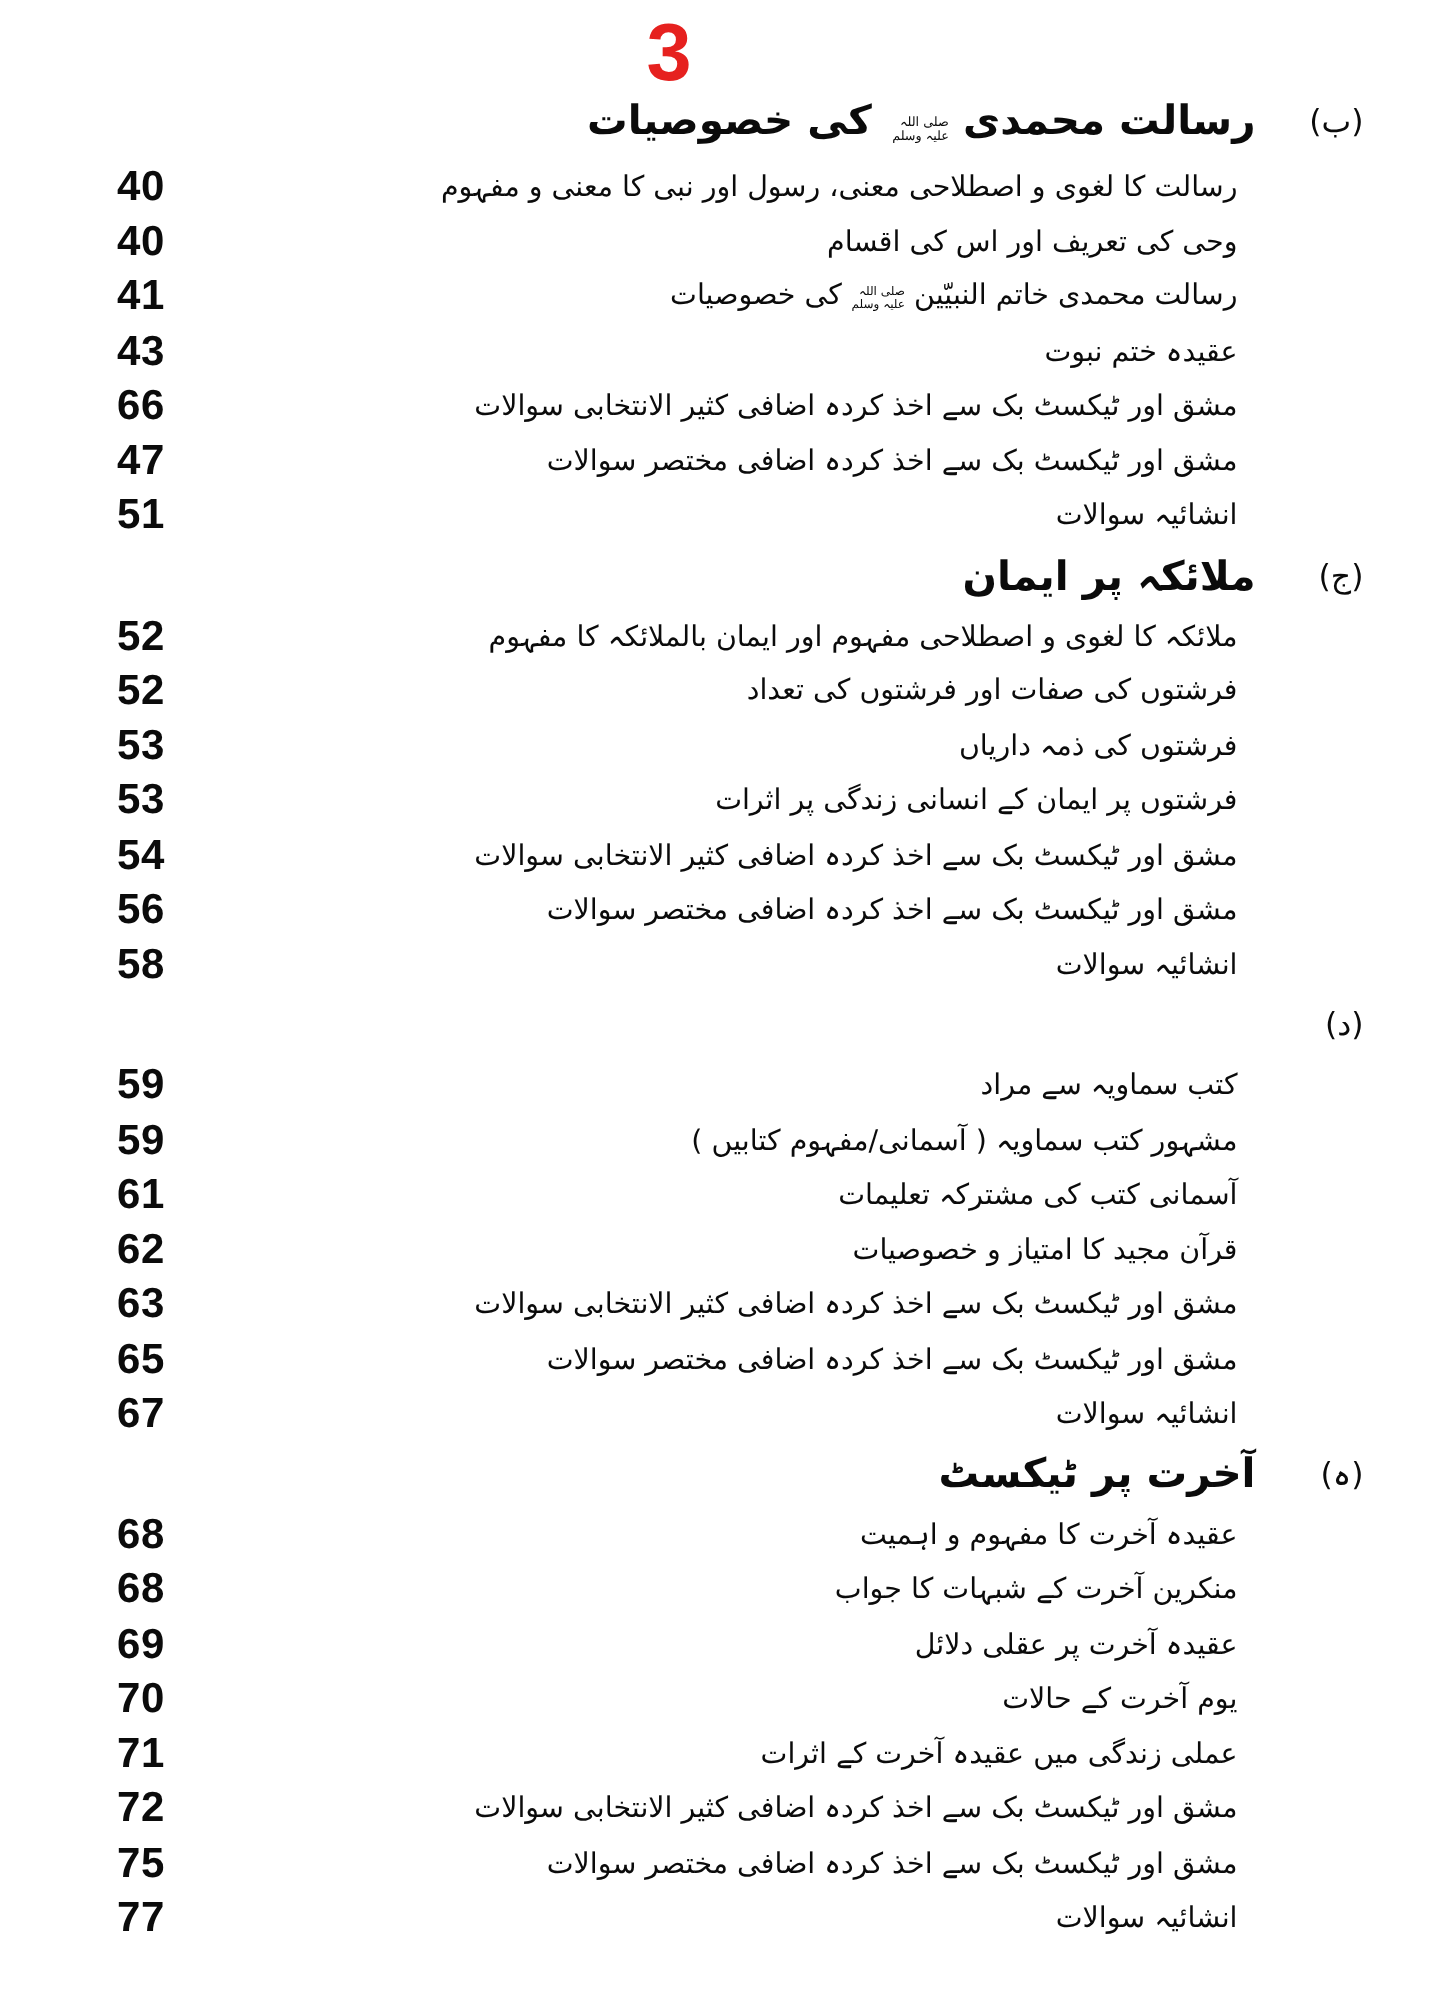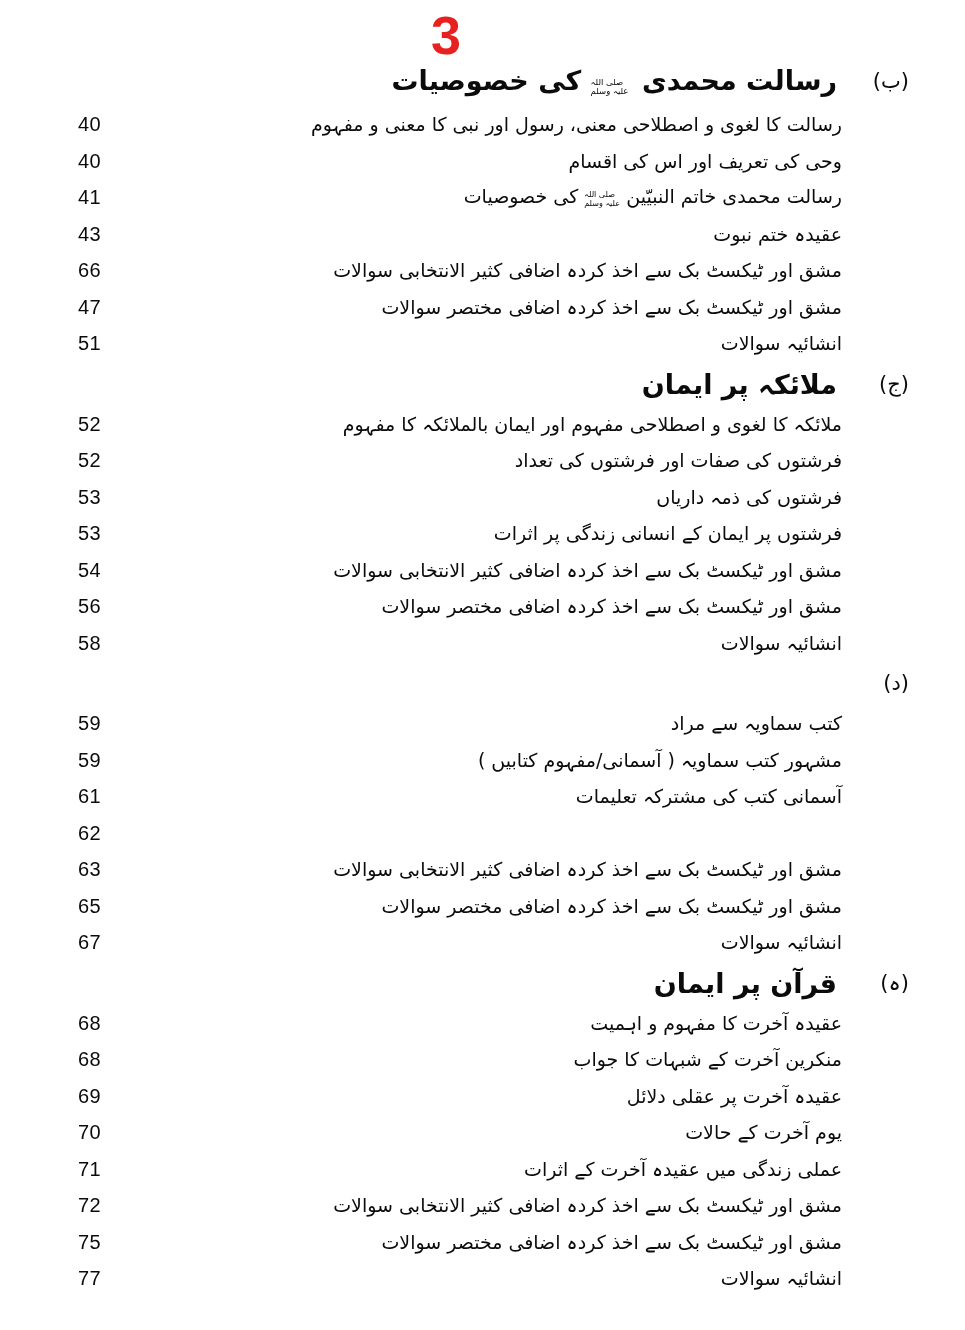--- a/index.html
+++ b/index.html
@@ -60,40 +60,40 @@
   .row {
     position: relative;
     height: 36.5px;
   }
   .row .num {
     position: absolute;
     left: 78px;
     top: 50%;
     transform: translateY(-50%);
     font-family: "Liberation Sans", sans-serif;
-    font-size: 20px;
-    font-weight: normal;
+    font-size: 28px;
+    font-weight: bold;
     letter-spacing: 0.5px;
   }
   .row .rtitle {
     position: absolute;
-    right: 123px;
+    right: 140px;
     top: 50%;
     transform: translateY(-50%);
     font-size: 19px;
     direction: rtl;
     white-space: nowrap;
   }
   .hon {
     display: inline-block;
     width: 42px;
     font-size: 8.5px;
     font-weight: normal;
     line-height: 1.1;
-    text-align: left;
+    text-align: right;
     vertical-align: -4px;
     white-space: normal;
   }
   .row .hon {
     width: 36px;
     font-size: 8px;
     vertical-align: -3px;
   }
 </style>
 </head>
@@ -190,36 +190,37 @@
   <div class="row">
     <span class="num">59</span>
     <span class="rtitle">مشہور کتب سماویہ ( آسمانی/مفہوم کتابیں )</span>
   </div>
   <div class="row">
     <span class="num">61</span>
     <span class="rtitle">آسمانی کتب کی مشترکہ تعلیمات</span>
   </div>
   <div class="row">
     <span class="num">62</span>
+    <span class="rtitle">قرآن مجید کا امتیاز و خصوصیات</span>
   </div>
   <div class="row">
     <span class="num">63</span>
     <span class="rtitle">مشق اور ٹیکسٹ بک سے اخذ کردہ اضافی کثیر الانتخابی سوالات</span>
   </div>
   <div class="row">
     <span class="num">65</span>
     <span class="rtitle">مشق اور ٹیکسٹ بک سے اخذ کردہ اضافی مختصر سوالات</span>
   </div>
   <div class="row">
     <span class="num">67</span>
     <span class="rtitle">انشائیہ سوالات</span>
   </div>
 
   <div class="section-header">
-    <span class="stitle">قرآن پر ایمان</span>
+    <span class="stitle">آخرت پر ٹیکسٹ</span>
     <span class="marker">(ہ)</span>
   </div>
 
   <div class="row">
     <span class="num">68</span>
     <span class="rtitle">عقیدہ آخرت کا مفہوم و اہمیت</span>
   </div>
   <div class="row">
     <span class="num">68</span>
     <span class="rtitle">منکرین آخرت کے شبہات کا جواب</span>

